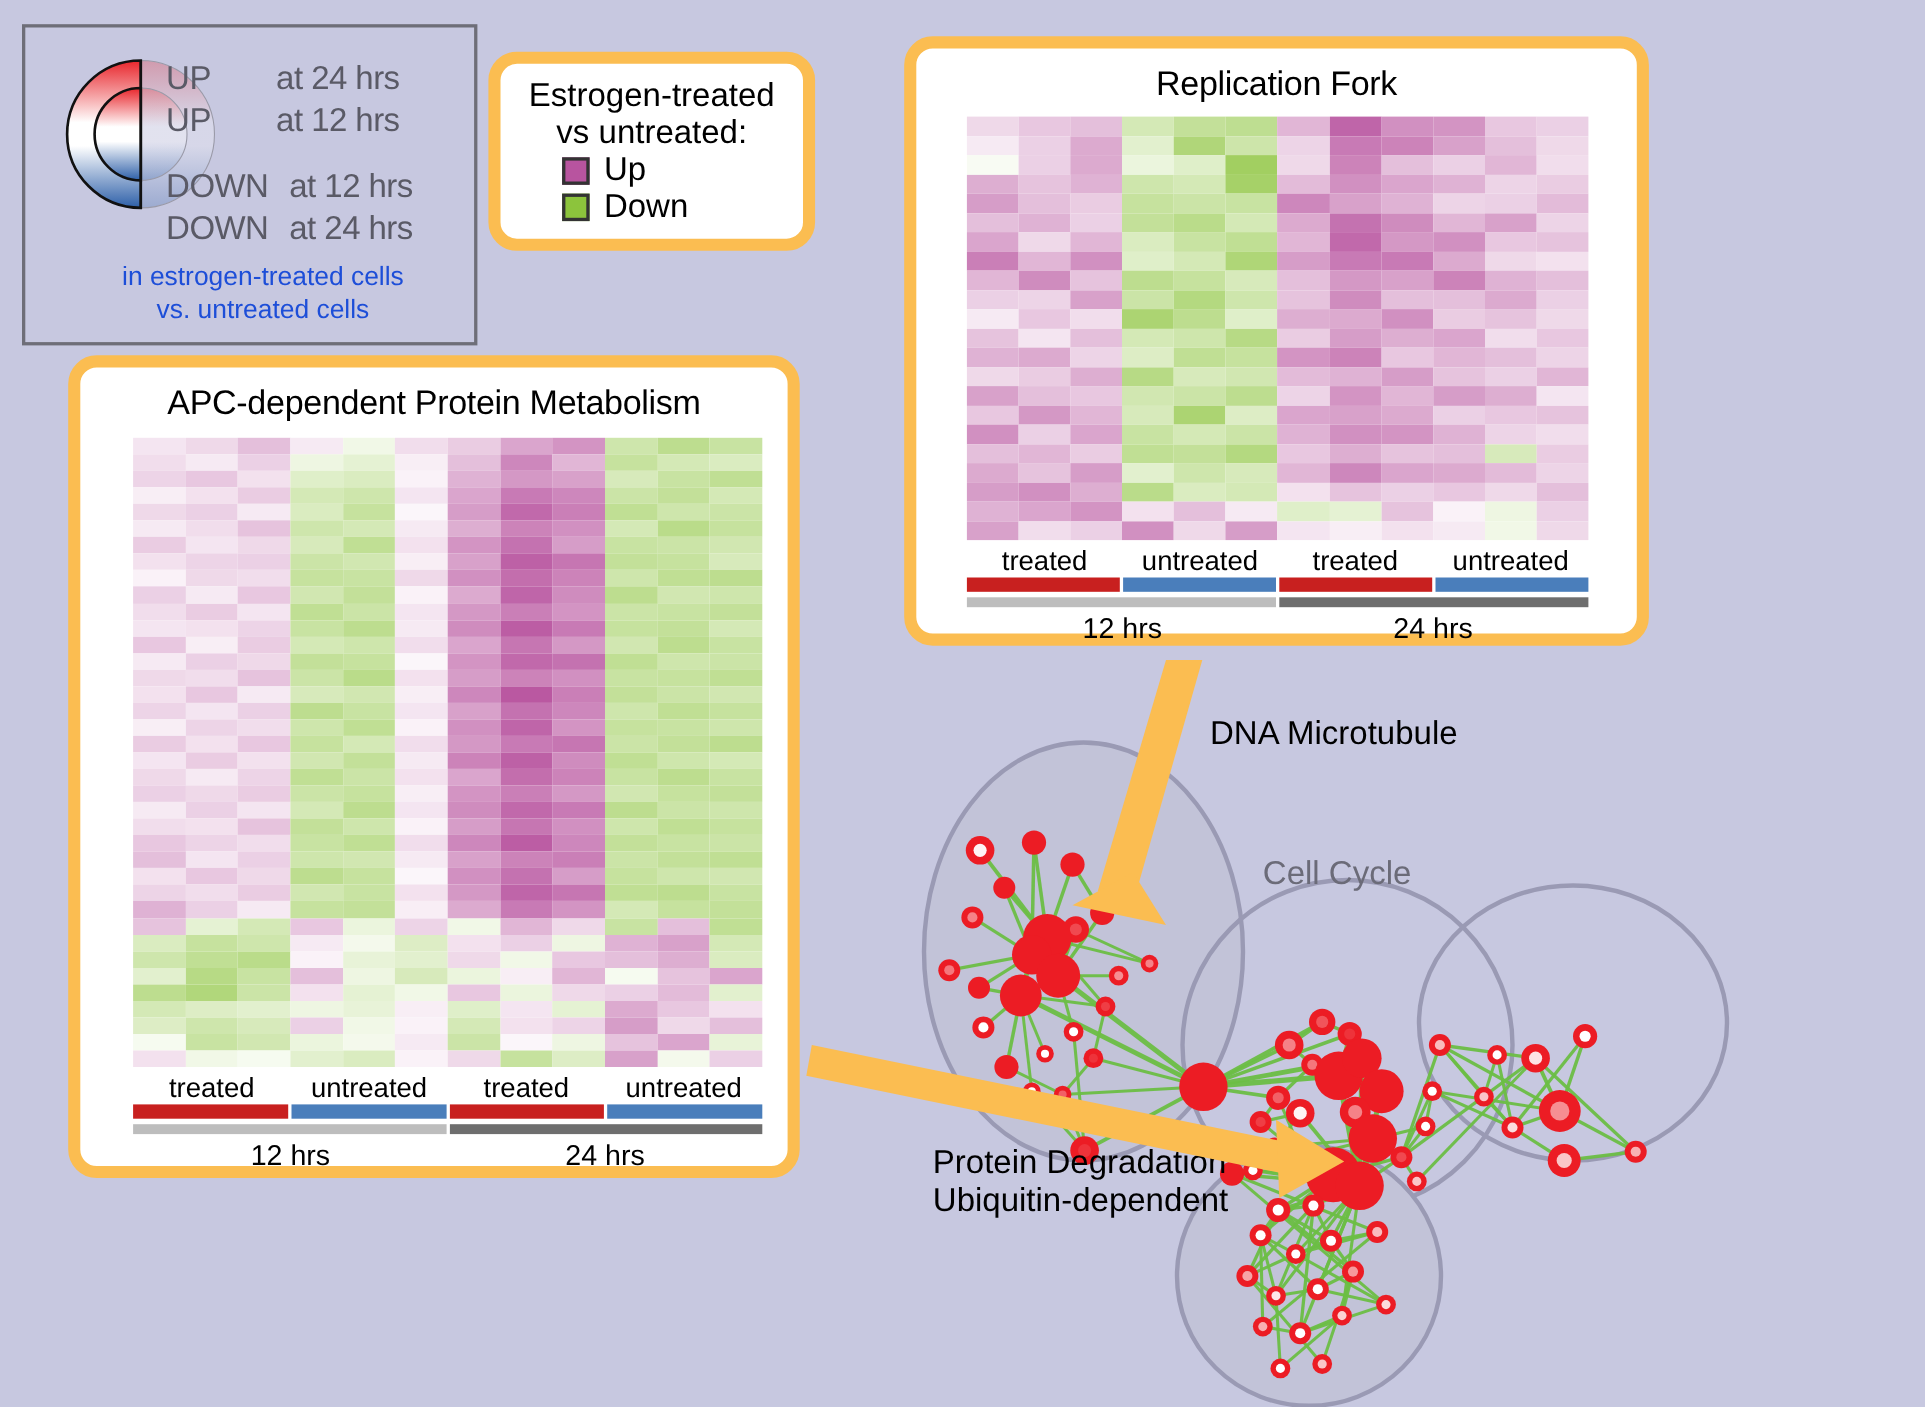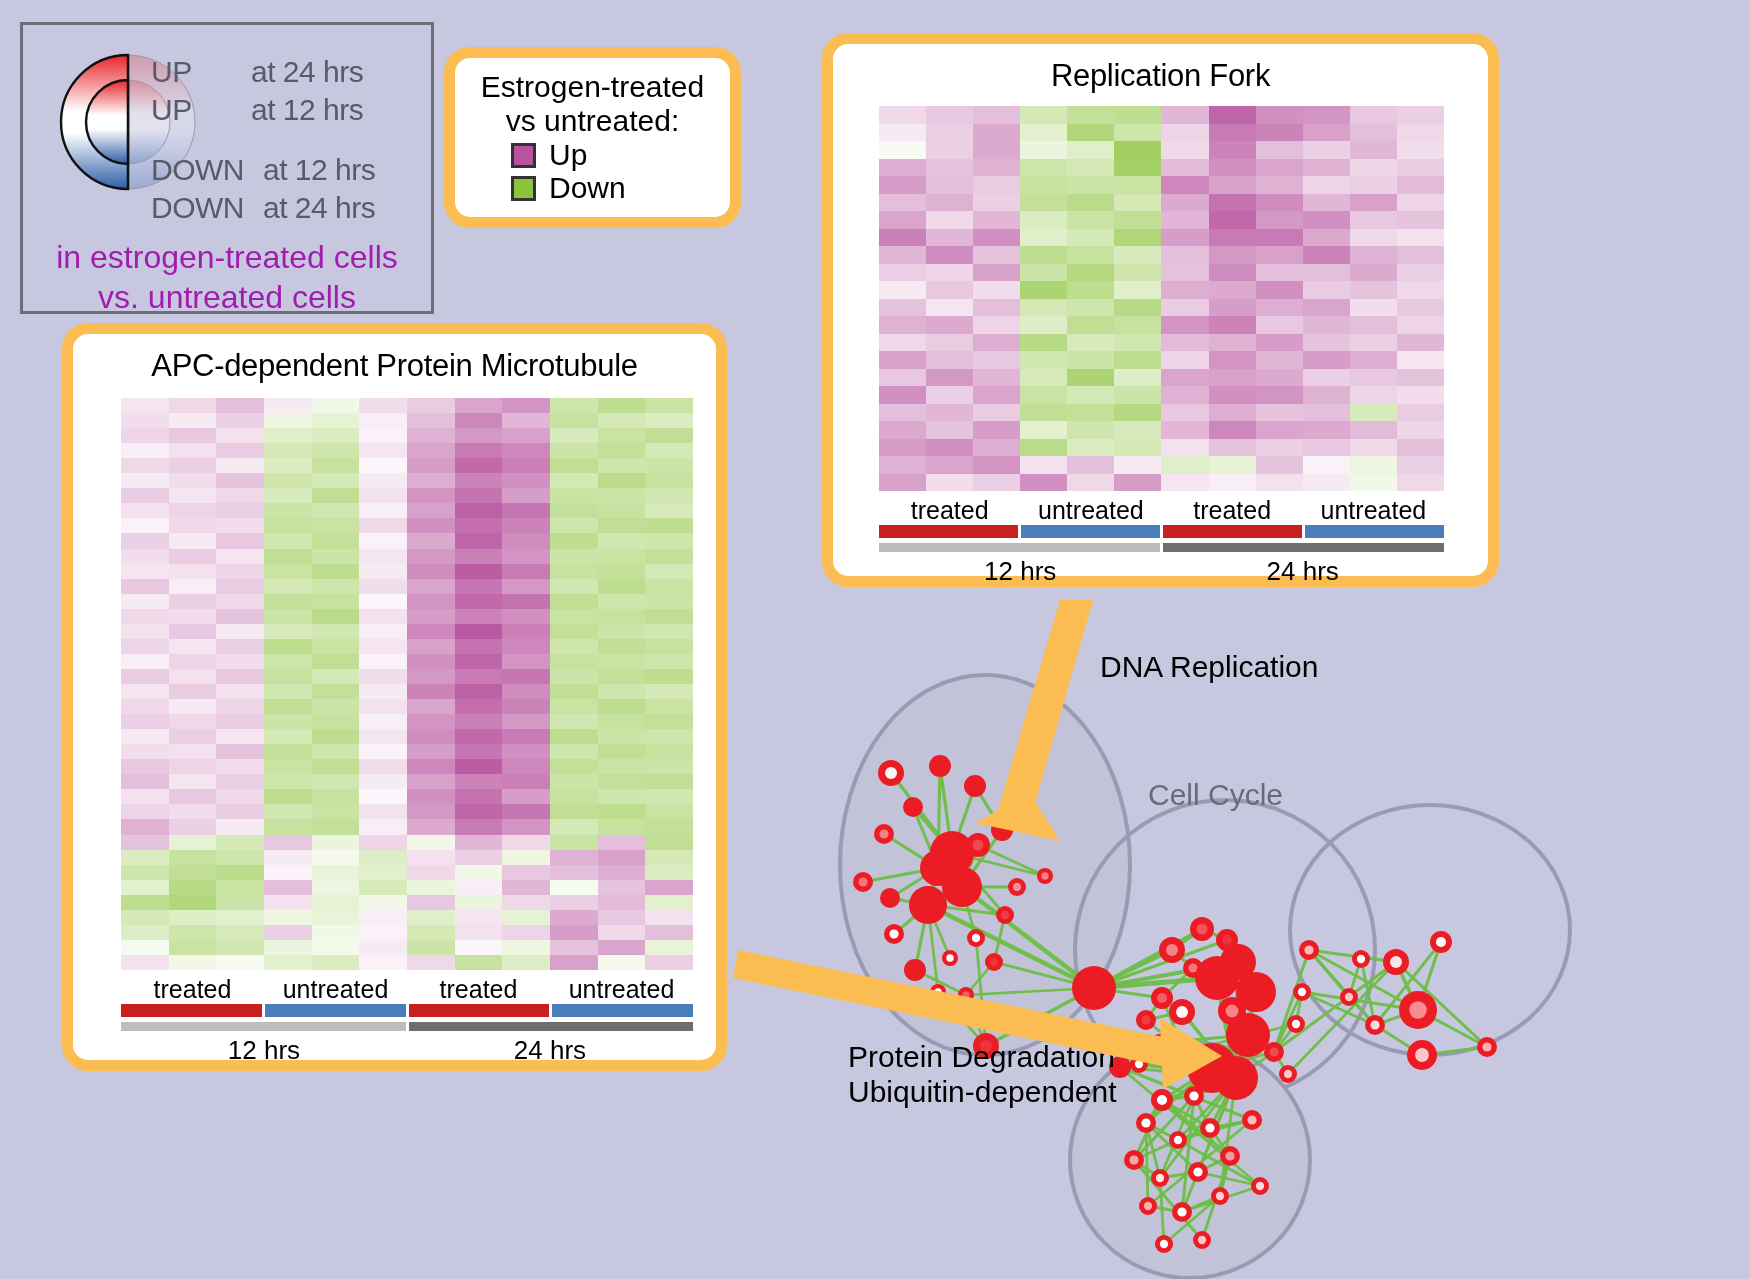--- a/index.html
+++ b/index.html
@@ -17,22 +17,22 @@
     left:20px;top:22px;width:414px;height:292px;
     background:#c7c8e0;border:3px solid #6e6e78;
     box-sizing:border-box;
   }
   #ring-wrap{position:absolute;left:30px;top:22px;width:150px;height:200px;}
   .ring-label{
     position:absolute;color:#5a5a66;font-size:30px;letter-spacing:-0.5px;
     white-space:nowrap;
   }
   #legend-footer{
-    position:absolute;left:0;top:212px;width:100%;
-    text-align:center;color:#a21caf;font-size:32px;line-height:1.25;
+    position:absolute;left:12px;top:212px;width:100%;
+    text-align:center;color:#1d4ed8;font-size:24px;line-height:1.25;
   }
 
   
   .card{
     background:#fff;border:11px solid #fbbd51;border-radius:26px;
     box-sizing:border-box;
   }
   .card-title{
     text-align:center;font-size:31px;color:#000;font-weight:normal;
     margin:0;padding-top:14px;letter-spacing:-0.3px;
@@ -427,21 +427,21 @@
         <div style="background:#6e6e6e;margin-right:0"></div>
       </div>
     <div class="time-row" id="rep-times">
         <div>12 hrs</div>
         <div>24 hrs</div>
       </div>
   </div>
 </div>
 
 <div class="abs card" id="apc-card">
-  <h2 class="card-title">APC-dependent Protein Microtubule</h2>
+  <h2 class="card-title">APC-dependent Protein Metabolism</h2>
   <div class="abs" style="left: 48px; top: 64px; width: 572px; height: 572px; display: grid; grid-template-columns: repeat(12, 1fr); grid-template-rows: repeat(38, 1fr);" id="apc-heatmap">
       <div class="hm-cell" style="background:#f4e5f1"></div>
       <div class="hm-cell" style="background:#efd9e9"></div>
       <div class="hm-cell" style="background:#e4bfdb"></div>
       <div class="hm-cell" style="background:#f6eaf3"></div>
       <div class="hm-cell" style="background:#f1f8e7"></div>
       <div class="hm-cell" style="background:#f1ddec"></div>
       <div class="hm-cell" style="background:#eacce2"></div>
       <div class="hm-cell" style="background:#daa5cd"></div>
       <div class="hm-cell" style="background:#d394c3"></div>
@@ -1201,21 +1201,21 @@
         <circle cx="462" cy="520" r="4.6000000000000005" fill="rgb(249,187,189)"></circle>
         <circle cx="470" cy="586" r="9" fill="#ec1c24"></circle>
         <circle cx="470" cy="586" r="4.140000000000001" fill="rgb(252,221,222)"></circle>
         <circle cx="412" cy="640" r="9" fill="#ec1c24"></circle>
         <circle cx="412" cy="640" r="4.140000000000001" fill="rgb(250,198,200)"></circle>
         <circle cx="374" cy="644" r="9" fill="#ec1c24"></circle>
         <circle cx="374" cy="644" r="4.140000000000001" fill="rgb(255,255,255)"></circle>
       </g>
   </svg>
 
-  <div class="cluster-label abs" id="lbl-dna" style="left:310px;top:50px;">DNA Replication</div>
+  <div class="cluster-label abs" id="lbl-dna" style="left:310px;top:50px;">DNA Microtubule</div>
   <div class="cluster-label abs" id="lbl-cc" style="left:358px;top:178px;">Cell Cycle</div>
   <div class="cluster-label abs" id="lbl-ub" style="left:58px;top:440px;">
     <div>Protein Degradation</div>
     <div>Ubiquitin-dependent</div>
   </div>
 </div>
 
 <svg class="abs" style="left:0;top:0;pointer-events:none;" width="1750" height="1279">
 
   <path d="M1060,600 L1093,600 L1031,818 L998,810 Z" fill="#fbbd51"></path>

